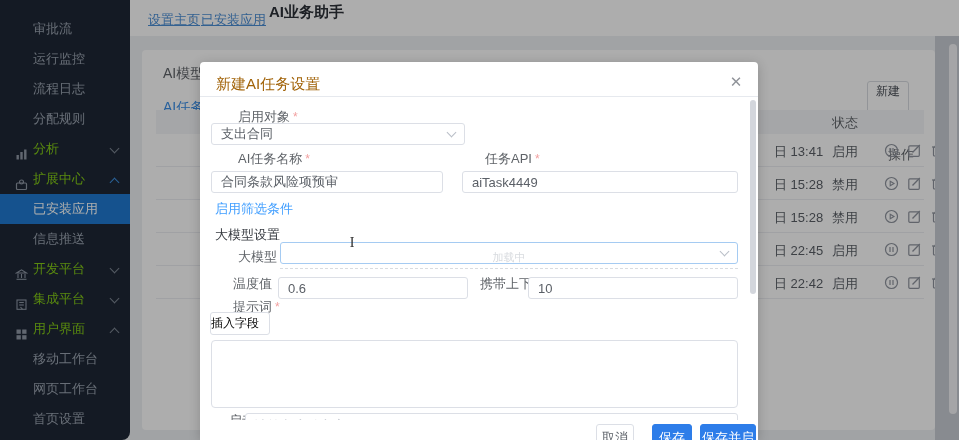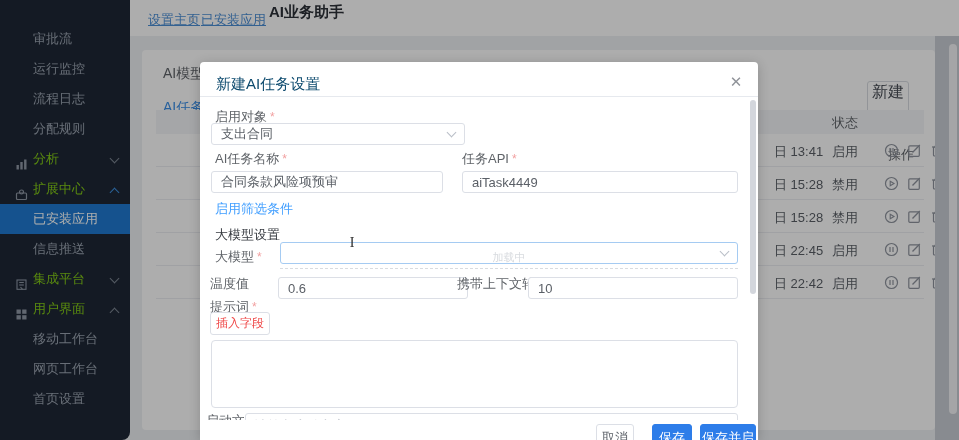--- a/index.html
+++ b/index.html
@@ -2,21 +2,21 @@
 <html><head>
 <meta charset="utf-8">
 <style>
   * { margin:0; padding:0; box-sizing:border-box; }
   html,body { width:959px; height:440px; overflow:hidden; background:#eef0f3;
     font-family:"Liberation Sans","DejaVu Sans",sans-serif; }
   .screen { position:relative; width:959px; height:440px; overflow:hidden; }
 
   
   .sidebar { position:absolute; left:0; top:0; width:130px; height:440px;
-    background:#1e2735; z-index:1; padding-top:24px; border-radius:0 0 8px 0; }
+    background:#1e2735; z-index:1; padding-top:14px; border-radius:0 0 8px 0; }
   .side-item { position:relative; height:30px; line-height:30px; font-size:13px;
     color:#9aa3b0; cursor:pointer; white-space:nowrap; }
   .side-item .lbl-text { position:absolute; left:33px; }
   .side-item.group { color:#84cc16; }
   .side-item.group .grp-icon { position:absolute; left:15px; top:8px; width:13px; height:13px; }
   .side-item.active { background:#1f7ad2; color:#ffffff; }
   .chev { position:absolute; right:12px; top:13px; width:7px; height:7px;
     border-right:1.5px solid #7e8794; border-bottom:1.5px solid #7e8794; }
   .chev.down { transform:rotate(45deg); margin-top:-2px; }
   .chev.up { transform:rotate(-135deg); margin-top:2px; }
@@ -33,63 +33,63 @@
   .rightstrip { position:absolute; right:0; top:36px; width:24px; height:404px; background:#c9cdd4; }
   .pg-scroll { position:absolute; right:2px; top:8px; width:8px; height:370px;
     background:#f3f4f6; border-radius:4px; }
 
   .card { position:absolute; left:12px; top:50px; width:793px; height:380px;
     background:#ffffff; border-radius:4px; }
   .vtab { position:absolute; left:21px; font-size:14px; color:#5f6368; cursor:pointer; }
   .vtab.active { color:#3a8ee6; }
   .newbtn { position:absolute; right:26px; top:31px; width:42px; height:34px;
     background:#ffffff; border:1px solid #d8dbe0; border-radius:3px;
-    font-size:16px; color:#4a4f57; text-align:center; line-height:19px; cursor:pointer; }
+    font-size:12px; color:#4a4f57; text-align:center; line-height:19px; cursor:pointer; }
 
   .thead { position:absolute; left:14px; top:60px; width:768px; height:24px;
     background:#f3f5f8; font-size:13px; color:#5f6368; }
   .thead .col-status { position:absolute; left:676px; top:4px; }
   .thead .col-op { position:absolute; left:732px; top:4px;margin-top:32px; }
   .trow { position:absolute; left:14px; width:768px; height:33px;
     border-bottom:1px solid #ecEEf2; font-size:13px; color:#5a5f66; }
   .trow .c-time { position:absolute; left:618px; top:9px; }
   .trow .c-status { position:absolute; left:676px; top:9px; }
   .trow .ops { position:absolute; left:728px; top:9px; display:flex; gap:8px; }
   .op-ic { width:15px; height:15px; cursor:pointer; }
 
   
   .overlay { position:absolute; left:0; top:0; width:959px; height:440px;
     background:rgba(0,0,0,0.32); z-index:5; }
 
   
   .modal { position:absolute; left:200px; top:62px; width:558px; height:378px;
     background:#ffffff; border-radius:4px 4px 0 0; z-index:10;
     box-shadow:0 2px 12px rgba(0,0,0,0.2); }
-  .m-title { position:absolute; left:16px; top:13px; font-size:15px; color:#0c4a6e; }
+  .m-title { position:absolute; left:16px; top:13px; font-size:15px; color:#a16207; }
   .m-close { position:absolute; right:14px; top:12px; width:16px; height:16px;
     color:#909399; font-size:15px; line-height:16px; text-align:center; cursor:pointer; }
   .m-divider { position:absolute; left:0; top:34px; width:558px; height:1px; background:#e6e9ee; }
 
-  .f-label { position:absolute; font-size:13px; color:#5f6368; }
+  .f-label { position:absolute; font-size:13px; color:#5f6368;margin-left:23px; }
   .f-label.required::after { content:"*"; color:#f2a0a0; margin-left:3px; font-size:12px; }
   .inp { position:absolute; height:22px; border:1px solid #dcdfe6; border-radius:3px;
     font-size:13px; color:#5a5f66; background:#fff; line-height:20px; padding-left:9px; }
   .sel { cursor:pointer; }
   .sel .sel-chev { position:absolute; right:9px; top:7px; width:7px; height:7px;
     border-right:1.3px solid #b9bec7; border-bottom:1.3px solid #b9bec7;
     transform:rotate(45deg); margin-top:-2px; }
   .sel.focused { border-color:#a5cbf2; }
   .sel .loading-txt { position:absolute; left:0; right:0; top:4px; text-align:center;
     color:#d8dbdf; font-size:11px; }
   .blue-link { position:absolute; font-size:13px; color:#409eff; cursor:pointer; }
   .section-h { position:absolute; font-size:13px; color:#35393f; }
   .dotted-line { position:absolute; border-top:1px dashed #d9dcE0; }
   .insert-btn { position:absolute; left:10px; top:250px; width:60px; height:23px;
     background:#fff; border:1px solid #dcdfe6; border-radius:3px; font-size:12px;
-    color:#ef4444; text-align:center; line-height:21px; cursor:pointer; }
+    color:#000000; text-align:left; line-height:21px; cursor:pointer; }
   .prompt-area { position:absolute; left:11px; top:278px; width:527px; height:68px;
     border:1px solid #dcdfe6; border-radius:4px; resize:none; font-size:13px;
     font-family:"Liberation Sans",sans-serif; padding:6px 9px; color:#5a5f66; }
   .inp::placeholder, .prompt-area::placeholder { color:#c0c4cc; }
   input.inp { outline:none;margin-top:7px; }
   .m-scroll { position:absolute; right:2px; top:38px; width:6px; height:194px;
     background:#d3d6dc; border-radius:3px; }
   .m-footer { position:absolute; left:0; bottom:0; width:558px; height:20px; background:#ffffff; }
   .btn { position:absolute; top:4px; height:27px; border-radius:3px; font-size:13px;
     text-align:center; line-height:25px; cursor:pointer; }
@@ -273,20 +273,31 @@
           <span class="chev up blue"></span>
         </div>
         <div class="side-item sub active">
           <span class="lbl-text">已安装应用</span>
         </div>
         <div class="side-item sub">
           <span class="lbl-text">信息推送</span>
         </div>
         <div class="side-item group">
           <span class="grp-icon"><svg viewBox="0 0 13 13" width="13" height="13">
+              <path d="M1.5 5 L6.5 1.8 L11.5 5 Z" fill="none" stroke="#8f98a6" stroke-width="1.1"></path>
+              <line x1="3" y1="6" x2="3" y2="10" stroke="#8f98a6" stroke-width="1.1"></line>
+              <line x1="6.5" y1="6" x2="6.5" y2="10" stroke="#8f98a6" stroke-width="1.1"></line>
+              <line x1="10" y1="6" x2="10" y2="10" stroke="#8f98a6" stroke-width="1.1"></line>
+              <line x1="1.5" y1="11.3" x2="11.5" y2="11.3" stroke="#8f98a6" stroke-width="1.1"></line>
+            </svg></span>
+          <span class="lbl-text">开发平台</span>
+          <span class="chev down"></span>
+        </div>
+        <div class="side-item group">
+          <span class="grp-icon"><svg viewBox="0 0 13 13" width="13" height="13">
               <rect x="2" y="2" width="9" height="9.3" fill="none" stroke="#8f98a6" stroke-width="1.1"></rect>
               <line x1="4.2" y1="4.5" x2="8.8" y2="4.5" stroke="#8f98a6" stroke-width="1.1"></line>
               <line x1="4.2" y1="7" x2="8.8" y2="7" stroke="#8f98a6" stroke-width="1.1"></line>
               <line x1="5.5" y1="9" x2="7.5" y2="11.3" stroke="#8f98a6" stroke-width="1.1"></line>
             </svg></span>
           <span class="lbl-text">集成平台</span>
           <span class="chev down"></span>
         </div>
         <div class="side-item group">
           <span class="grp-icon"><svg viewBox="0 0 13 13" width="13" height="13">

